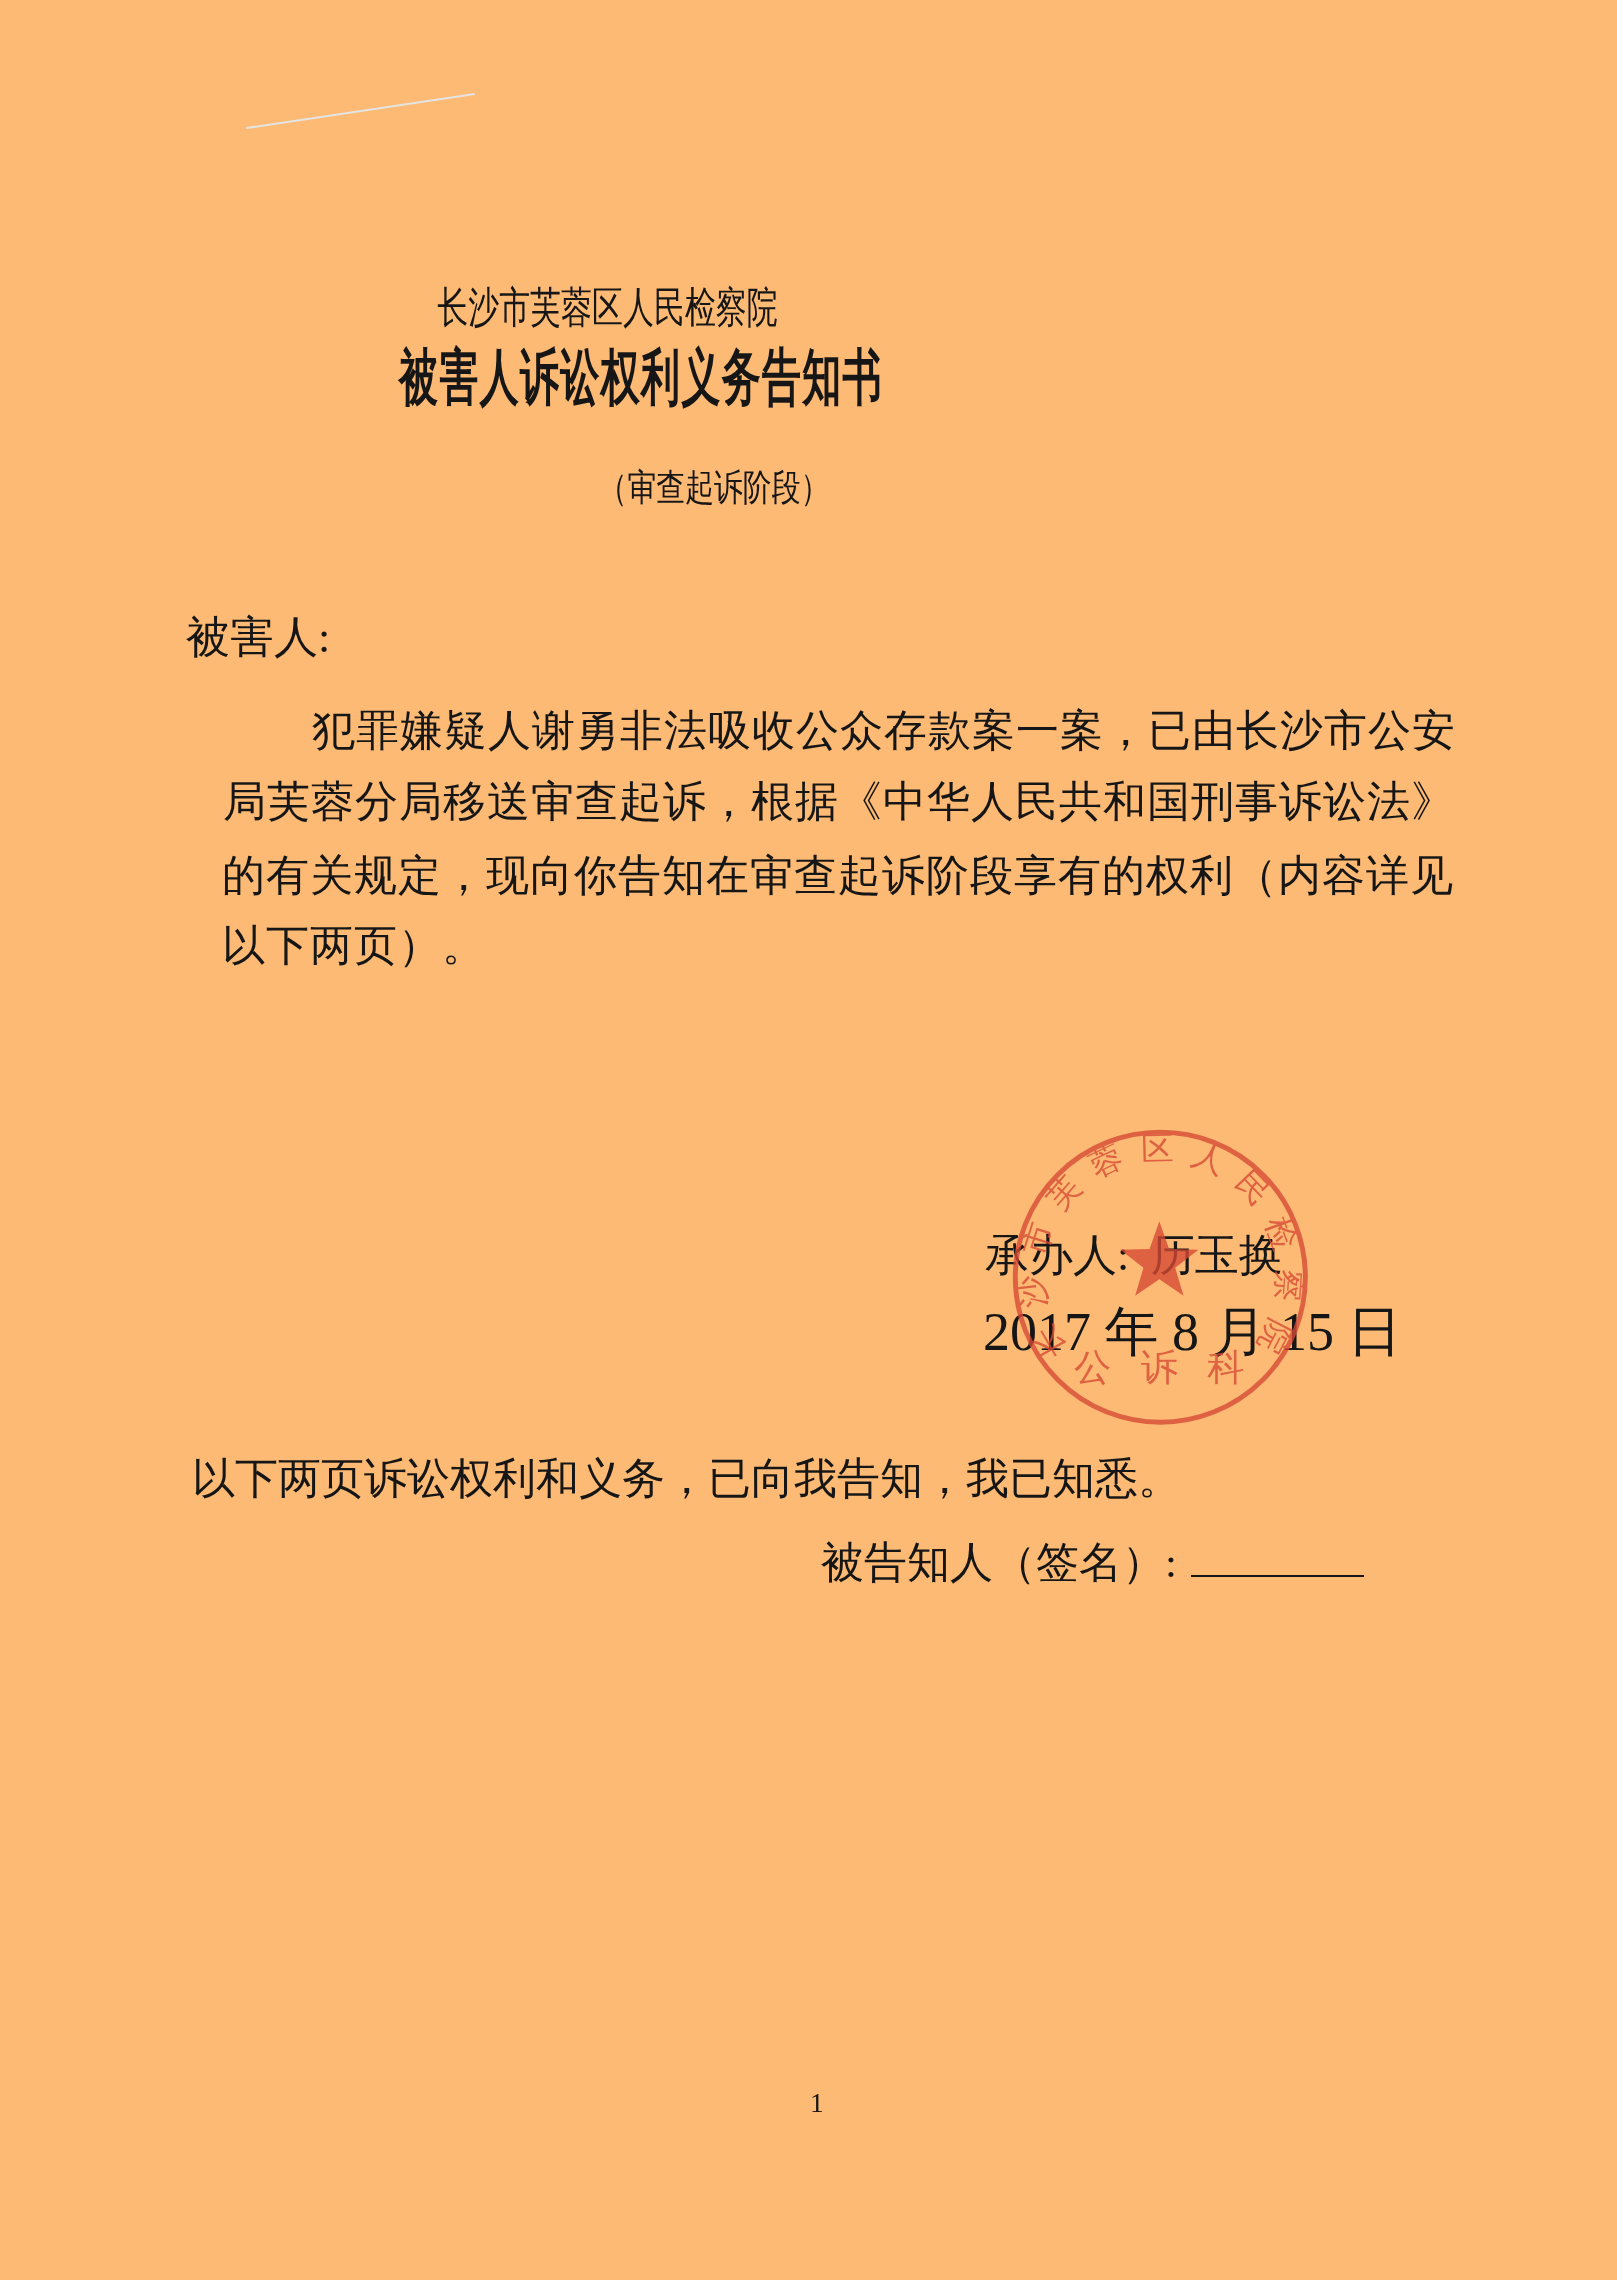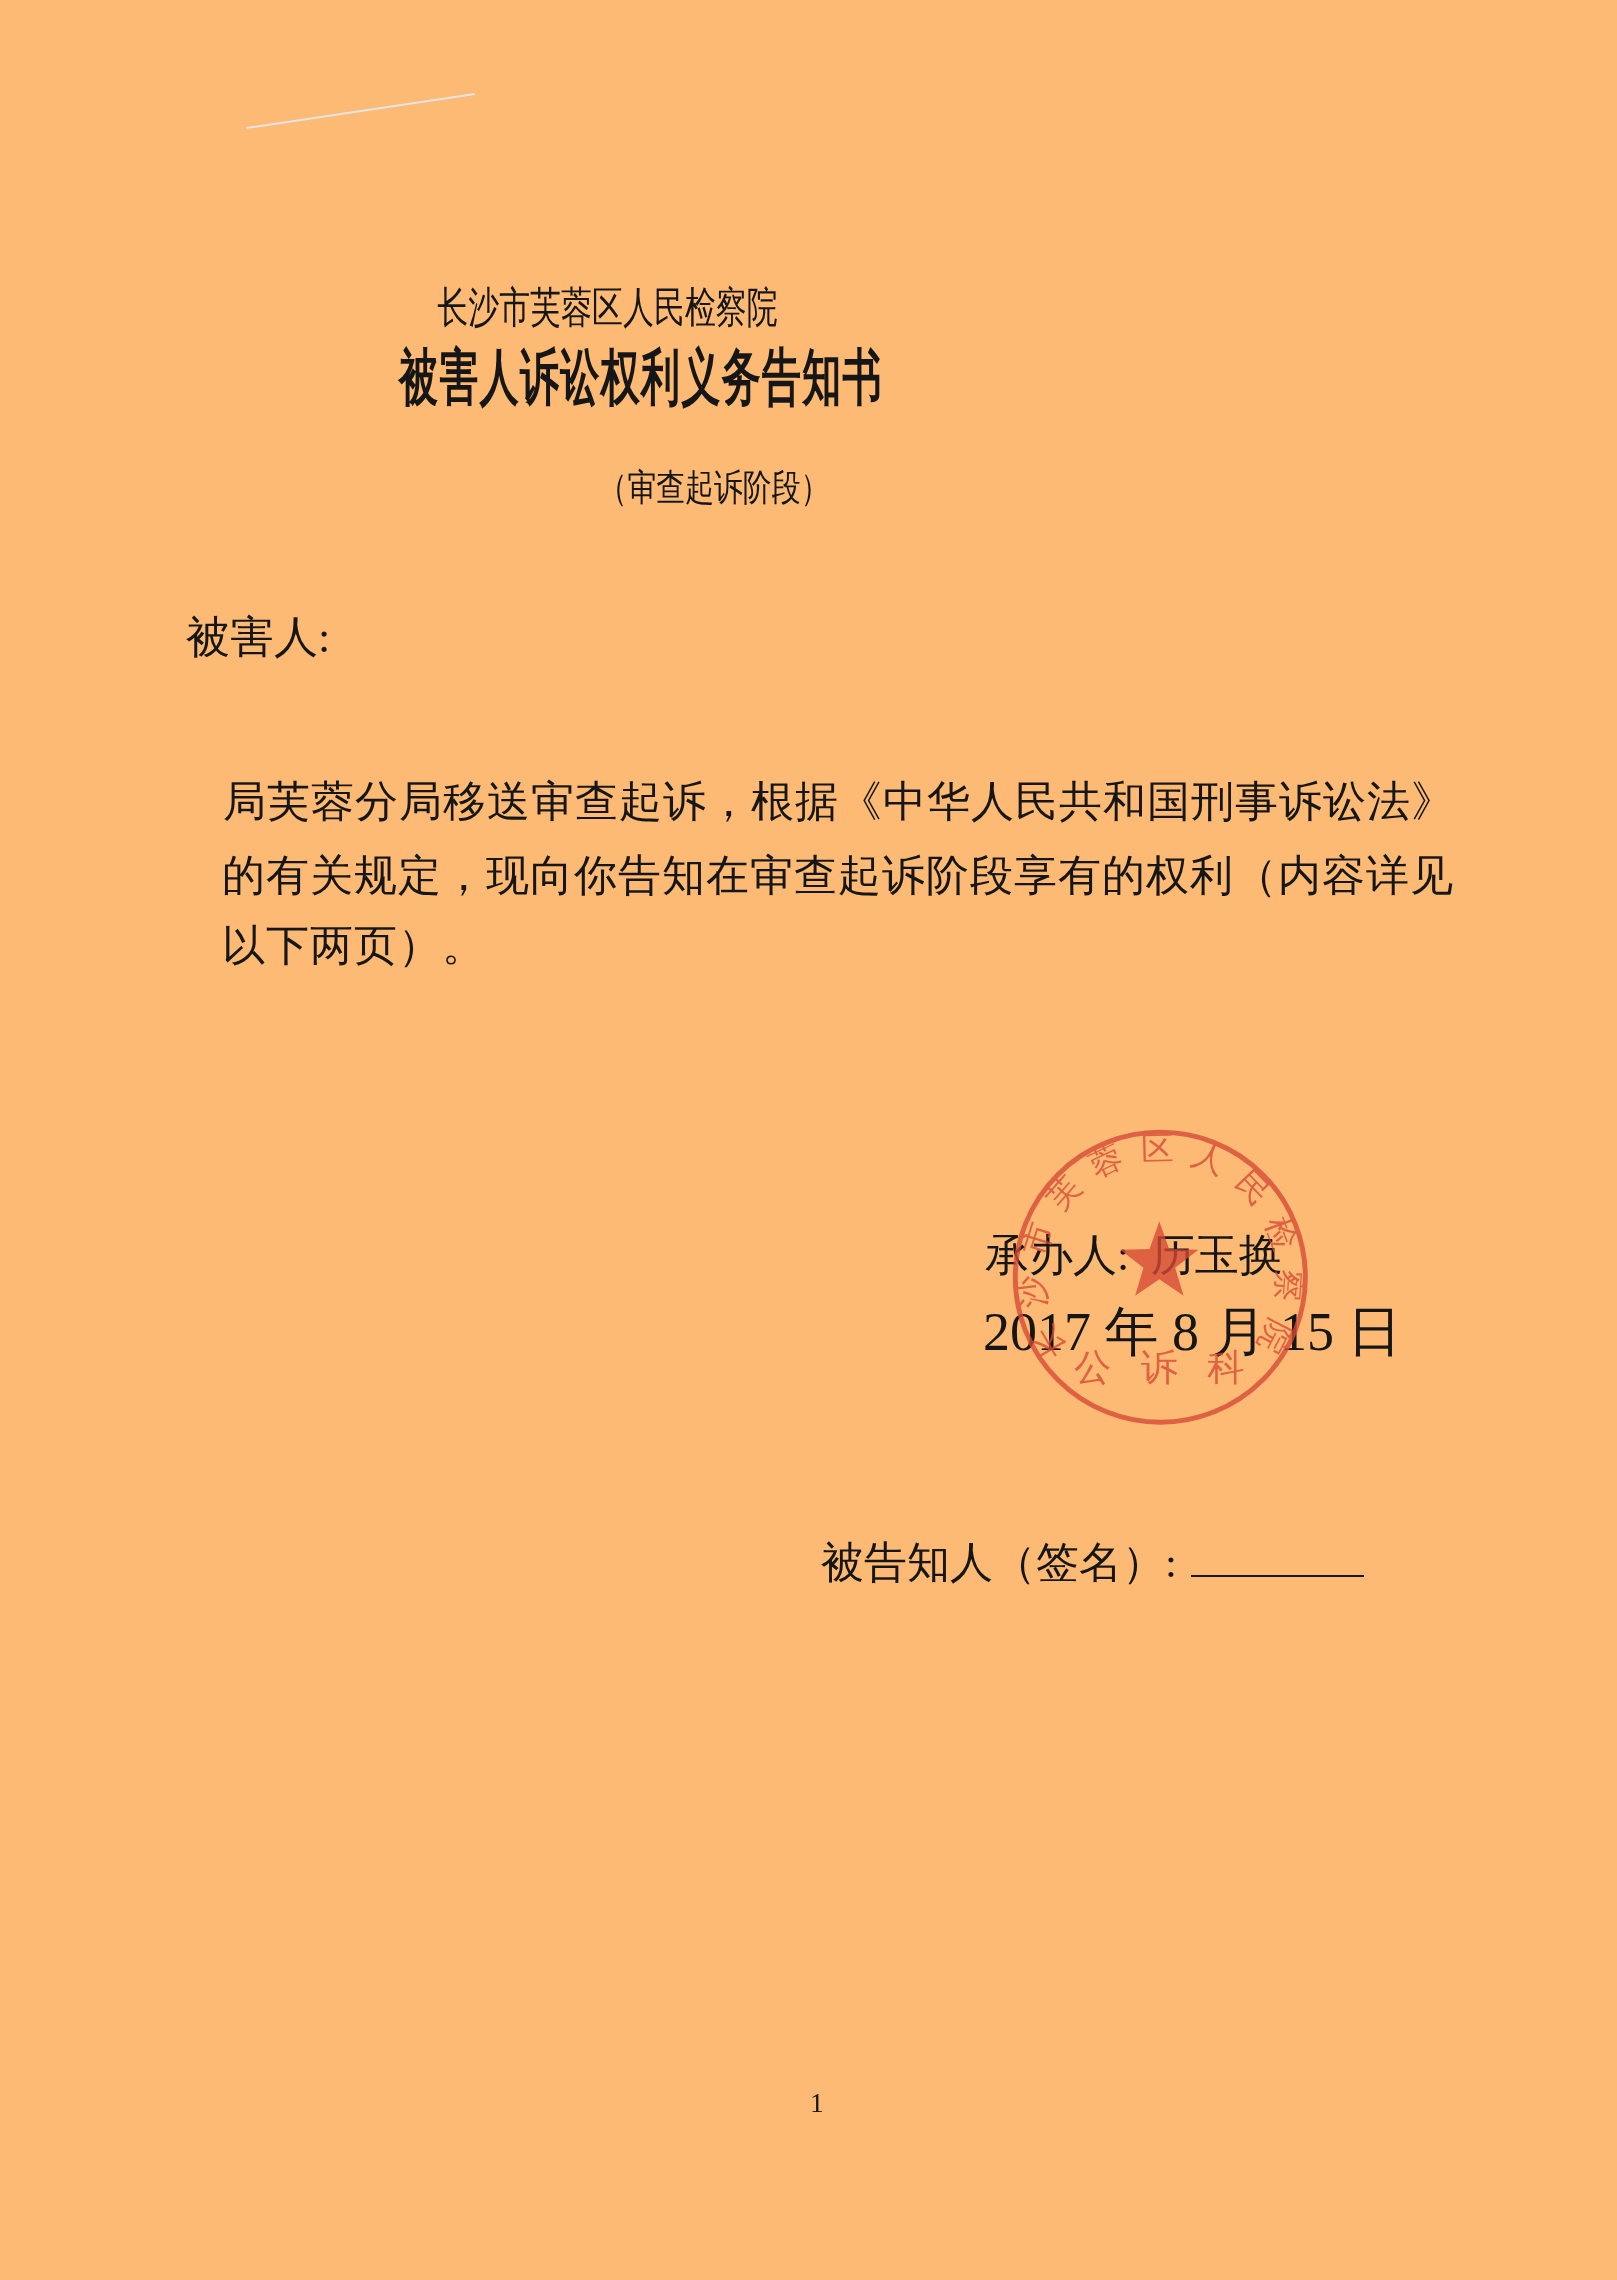--- a/index.html
+++ b/index.html
@@ -71,29 +71,31 @@
     <span class="squeeze">长沙市芙蓉区人民检察院</span>
   </div>
   <div class="abs center main-title">
     <span class="squeeze-tight">被害人诉讼权利义务告知书</span>
   </div>
   <div class="abs center subtitle">
     <span class="squeeze-sub">（审查起诉阶段）</span>
   </div>
 
   <div class="abs salutation">被害人:</div>
+  <div class="abs para-line para-l1">犯罪嫌疑人谢勇非法吸收公众存款案一案，已由长沙市公安</div>
   <div class="abs para-line para-l2">局芙蓉分局移送审查起诉，根据《中华人民共和国刑事诉讼法》</div>
   <div class="abs para-line para-l3">的有关规定，现向你告知在审查起诉阶段享有的权利（内容详见</div>
   <div class="abs para-line para-l4">以下两页）。</div>
 
   <div class="abs handler-line">
     <span>承办人:</span><span class="handler-name">历玉换</span>
   </div>
   <div class="abs date-line">2017 年 8 月 15 日</div>
 
+  <div class="abs ack-line">以下两页诉讼权利和义务，已向我告知，我已知悉。</div>
 
   <div class="abs sig-line">
     <span>被告知人（签名）:</span><span class="blank blank-sig"></span>
   </div>
 
 
   <div class="abs page-number">1</div>
 
   <svg class="seal-svg" width="1617" height="2281" viewBox="0 0 1650 2327">
     <g opacity="0.78">

